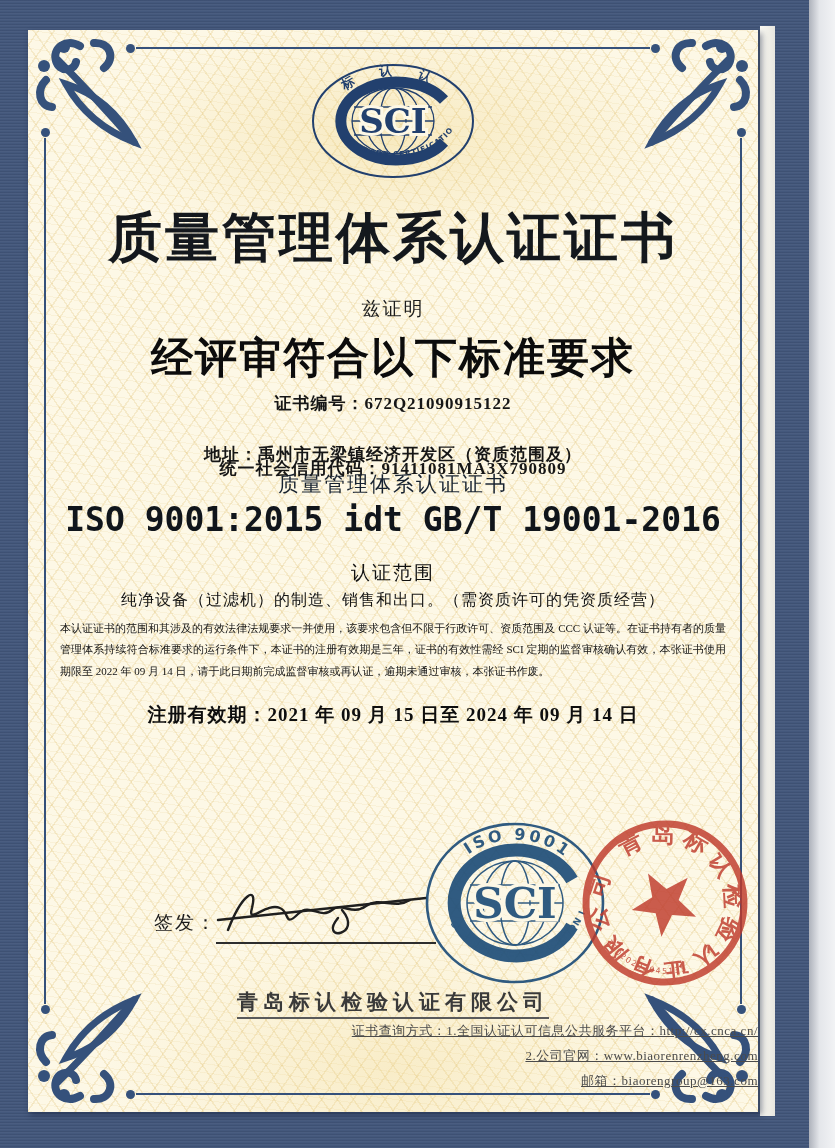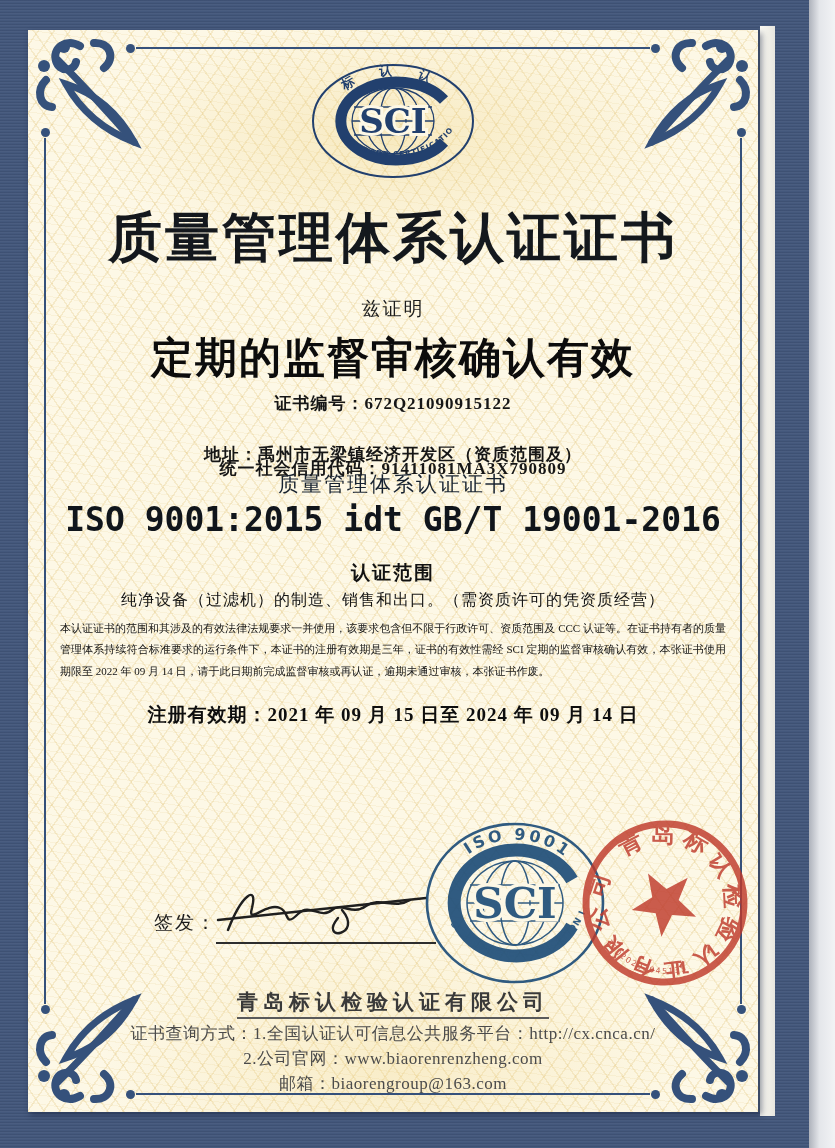--- a/index.html
+++ b/index.html
@@ -47,30 +47,30 @@
   .orn{position:absolute;width:112px;height:112px;}
   .orn.tr{transform:scaleX(-1);} .orn.bl{transform:scaleY(-1);} .orn.br{transform:scale(-1,-1);}
   
   .title{top:172px;font-size:54px;font-weight:700;letter-spacing:3px;color:#14181d;}
   .certify{top:266px;font-size:19px;color:#1c1c1c;letter-spacing:2px;}
   .company{top:300px;font-size:42px;font-weight:700;letter-spacing:2px;color:#0c0c0c;}
   .meta{font-size:17px;font-weight:700;color:#161616;letter-spacing:1px;}
   .intro{top:440px;font-size:21px;color:#16212f;letter-spacing:2px;}
   .iso{top:470px;font-size:33px;font-weight:700;color:#10151b;
        font-family:"DejaVu Sans Mono","Liberation Mono",monospace;letter-spacing:0px;}
-  .scope-label{top:530px;font-size:19px;font-weight:700;color:#111;letter-spacing:2px;}
+  .scope-label{top:530px;font-size:19px;font-weight:400;color:#111;letter-spacing:2px;}
   .scope{top:560px;font-size:16px;color:#151515;letter-spacing:1px;}
   .note{top:588px;left:32px;right:32px;font-size:11px;line-height:1.95;
         text-align:justify;color:#141414;}
   .validity{top:672px;font-size:19px;font-weight:700;color:#0e0e0e;letter-spacing:1px;}
   .sign-label{left:126px;top:880px;font-size:19px;color:#1b1b1b;letter-spacing:2px;}
   .sign-line{left:188px;top:912px;width:220px;height:2px;background:#2d2d2d;}
   .issuer{top:958px;font-size:21px;font-weight:700;letter-spacing:5px;color:#3a3a3a;}
   .issuer span{border-bottom:2px solid #5a5a5a;padding-bottom:3px;}
-  .query{font-size:17px;color:#4b4b4b;letter-spacing:.5px;}
+  .query{font-size:13px;color:#4b4b4b;text-decoration:underline;letter-spacing:.5px;text-align:right;}
 </style>
 </head>
 <body>
 
 <div class="navy-bg"></div>
 <div class="edge-strip"></div>
 <div class="page-sliver"></div>
 
 <div class="paper">
 
@@ -143,21 +143,21 @@
       <line x1="-39" y1="14" x2="39" y2="14"></line>
     </g>
     <text x="0" y="12" text-anchor="middle" font-size="34" font-weight="bold" fill="#22406e" font-family="'DejaVu Serif',serif" stroke="#fdf8e6" stroke-width="6" paint-order="stroke">SCI</text>
     <text font-size="7.5" font-weight="bold" fill="#22406e" font-family="'DejaVu Sans',sans-serif" letter-spacing="1">
       <textPath href="#tArcBot" startOffset="14">STANDARD CERTIFICATION INSPECTION</textPath>
     </text>
   </svg>
 
   <div class="abs ctr title">质量管理体系认证证书</div>
   <div class="abs ctr certify">兹证明</div>
-  <div class="abs ctr company">定期的监督审核确认有效</div>
+  <div class="abs ctr company">经评审符合以下标准要求</div>
 
   <div class="abs ctr meta" style="top:362px;">
     <span>证书编号：</span><span>672Q21090915122</span>
   </div>
   <div class="abs ctr meta" style="top:388px;margin-top:39px;">
     <span>统一社会信用代码：</span><span>91411081MA3X790809</span>
   </div>
   <div class="abs ctr meta" style="top:413px;">
     <span>地址：</span><span>禹州市无梁镇经济开发区（资质范围及）</span>
   </div>

